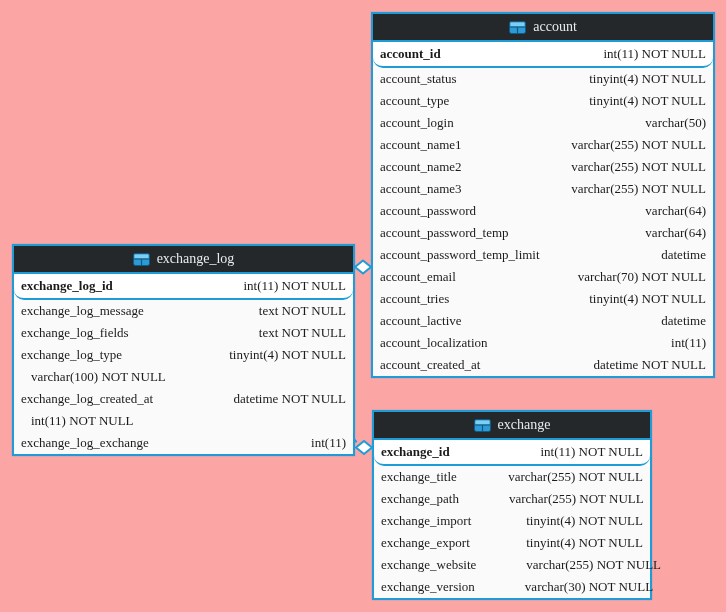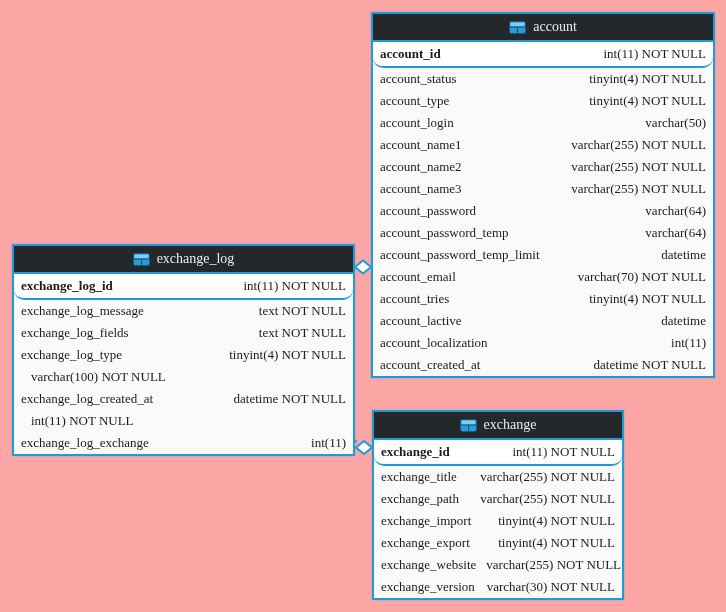--- a/index.html
+++ b/index.html
@@ -49,28 +49,29 @@
   .pk-row .col-name { font-weight: bold; }
   .rows { background: #fafafa; }
   .row {
     height: 22px;
     display: flex;
     align-items: center;
     justify-content: space-between;
     padding: 0 7px;
     font-size: 13px;
     white-space: nowrap;
+    gap: 40px;
   }
   .col-name { text-align: left; }
   .col-type { margin-left: 10px; }
 
   
   .t-account      { left: 371px; top: 12px;  width: 344px; }
   .t-exchange-log { left: 12px;  top: 244px; width: 343px; }
-  .t-exchange     { left: 372px; top: 410px; width: 252px; }
+  .t-exchange     { left: 372px; top: 410px; width: 280px; }
 
   
   .connectors {
     position: absolute;
     left: 0; top: 0;
     width: 726px; height: 612px;
     pointer-events: none;
   }
   .rel-line {
     stroke: #1e9cd8;

